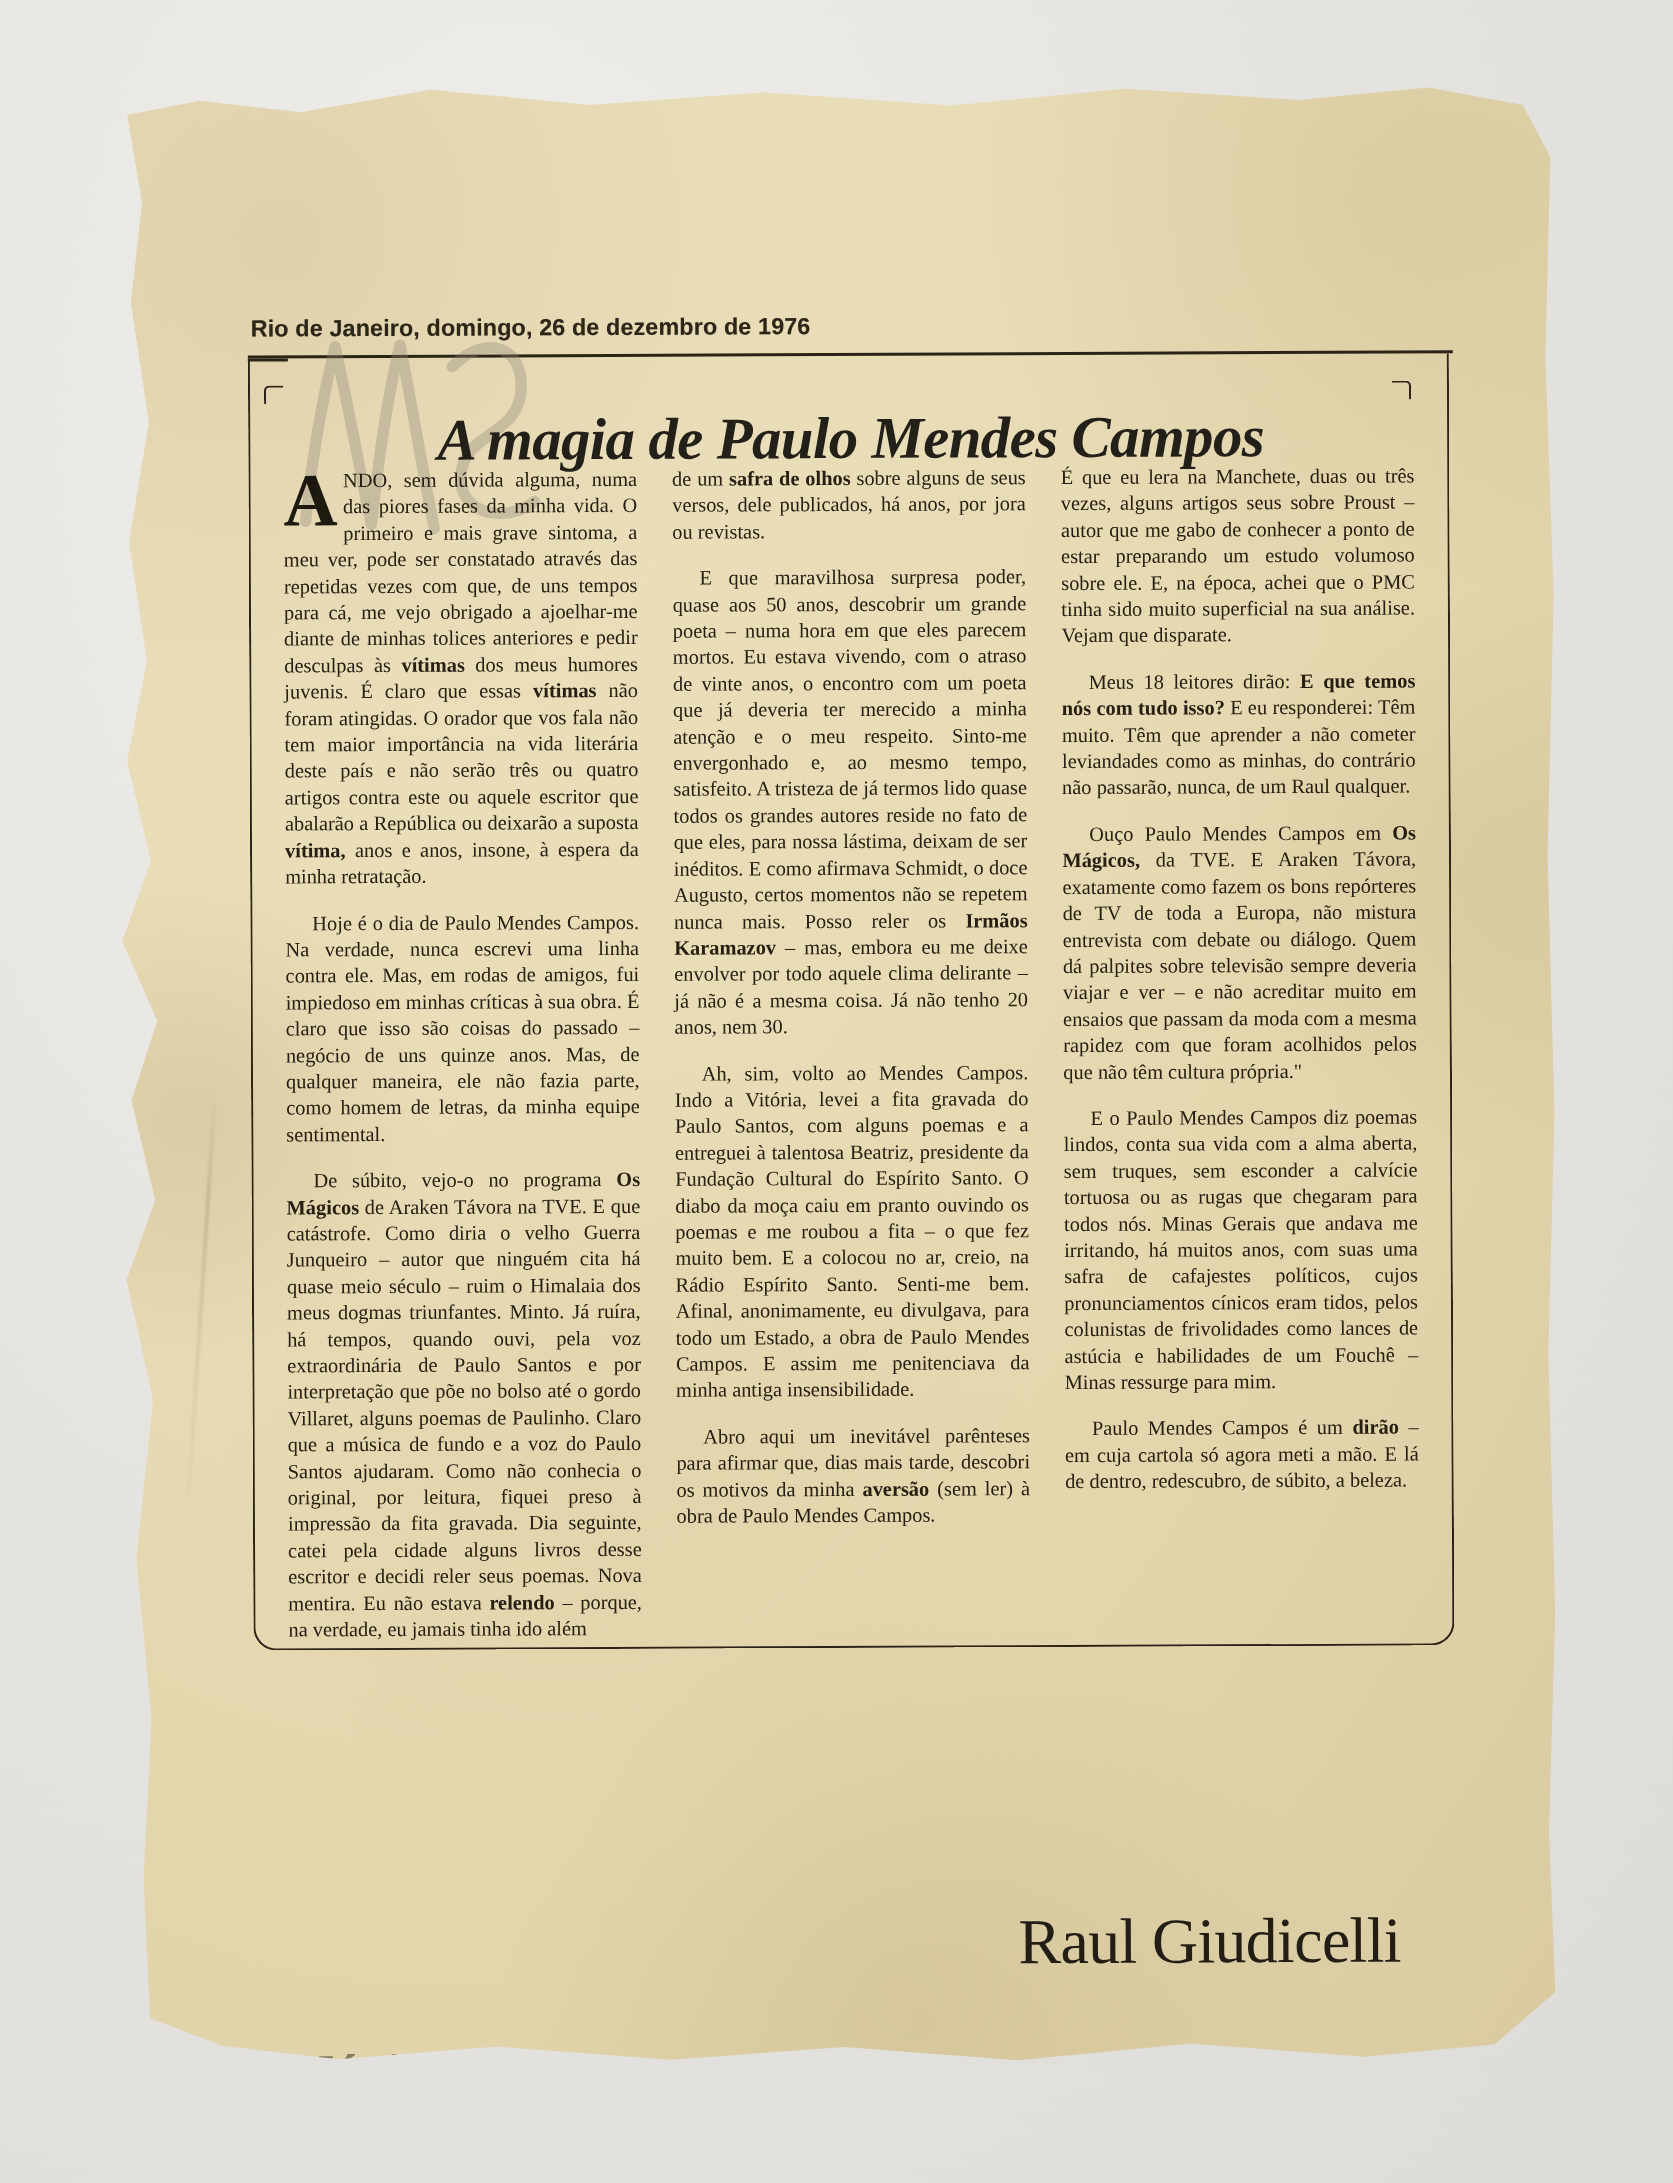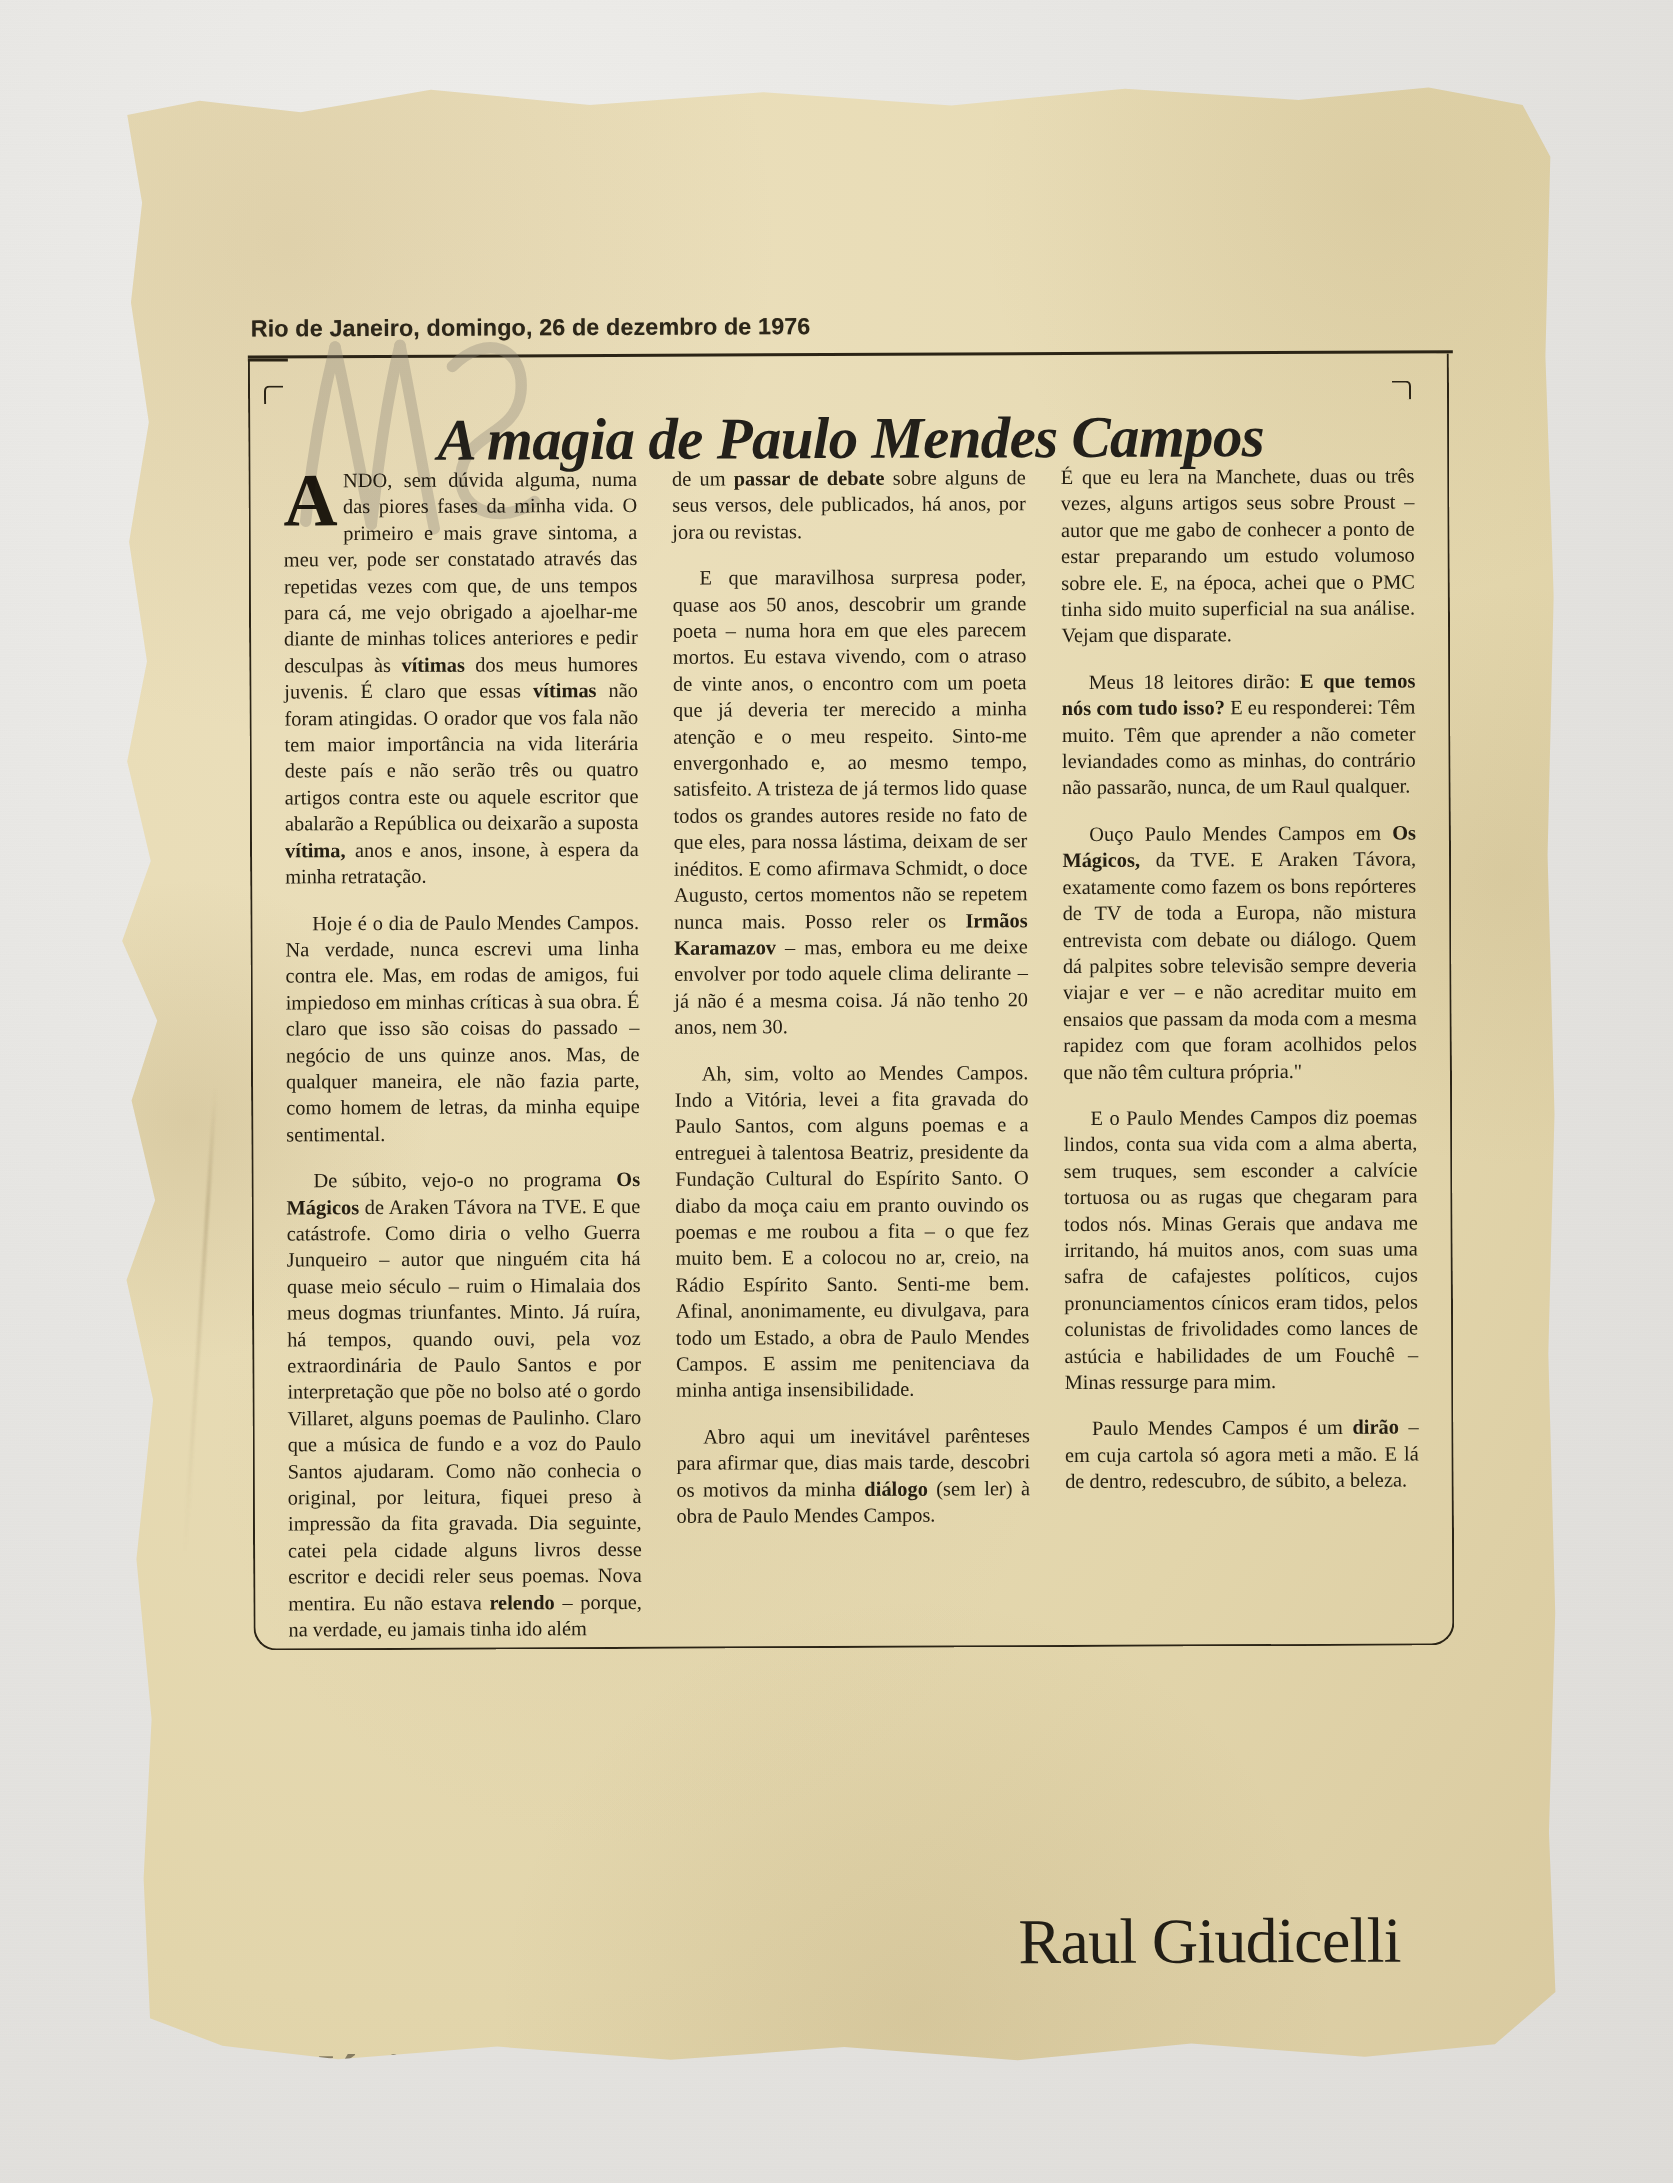--- a/index.html
+++ b/index.html
@@ -186,24 +186,24 @@
 
     <h1 id="headline">A magia de Paulo Mendes Campos</h1>
 
     <div id="columns">
       <div class="col aged">
           <p style="text-indent: 0px;"><span class="dropcap">A</span><span>NDO, sem dúvida alguma, numa das piores fases da minha vida. O primeiro e mais grave sintoma, a meu ver, pode ser constatado através das repetidas vezes com que, de uns tempos para cá, me vejo obrigado a ajoelhar-me diante de minhas tolices anteriores e pedir desculpas às </span><b>vítimas</b><span> dos meus humores juvenis. É claro que essas </span><b>vítimas</b><span> não foram atingidas. O orador que vos fala não tem maior importância na vida literária deste país e não serão três ou quatro artigos contra este ou aquele escritor que abalarão a República ou deixarão a suposta </span><b>vítima,</b><span> anos e anos, insone, à espera da minha retratação.</span></p>
           <p><span>Hoje é o dia de Paulo Mendes Campos. Na verdade, nunca escrevi uma linha contra ele. Mas, em rodas de amigos, fui impiedoso em minhas críticas à sua obra. É claro que isso são coisas do passado – negócio de uns quinze anos. Mas, de qualquer maneira, ele não fazia parte, como homem de letras, da minha equipe sentimental.</span></p>
           <p><span>De súbito, vejo-o no programa </span><b>Os Mágicos</b><span> de Araken Távora na TVE. E que catástrofe. Como diria o velho Guerra Junqueiro – autor que ninguém cita há quase meio século – ruim o Himalaia dos meus dogmas triunfantes. Minto. Já ruíra, há tempos, quando ouvi, pela voz extraordinária de Paulo Santos e por interpretação que põe no bolso até o gordo Villaret, alguns poemas de Paulinho. Claro que a música de fundo e a voz do Paulo Santos ajudaram. Como não conhecia o original, por leitura, fiquei preso à impressão da fita gravada. Dia seguinte, catei pela cidade alguns livros desse escritor e decidi reler seus poemas. Nova mentira. Eu não estava </span><b>relendo</b><span> – porque, na verdade, eu jamais tinha ido além</span></p>
         </div>
       <div class="col aged">
-          <p class="noindent"><span>de um </span><b>passar de debate</b><span> sobre alguns de seus versos, dele publicados, há anos, por jora ou revistas.</span></p>
+          <p class="noindent"><span>de um </span><b>safra de olhos</b><span> sobre alguns de seus versos, dele publicados, há anos, por jora ou revistas.</span></p>
           <p><span>E que maravilhosa surpresa poder, quase aos 50 anos, descobrir um grande poeta – numa hora em que eles parecem mortos. Eu estava vivendo, com o atraso de vinte anos, o encontro com um poeta que já deveria ter merecido a minha atenção e o meu respeito. Sinto-me envergonhado e, ao mesmo tempo, satisfeito. A tristeza de já termos lido quase todos os grandes autores reside no fato de que eles, para nossa lástima, deixam de ser inéditos. E como afirmava Schmidt, o doce Augusto, certos momentos não se repetem nunca mais. Posso reler os </span><b>Irmãos Karamazov</b><span> – mas, embora eu me deixe envolver por todo aquele clima delirante – já não é a mesma coisa. Já não tenho 20 anos, nem 30.</span></p>
           <p><span>Ah, sim, volto ao Mendes Campos. Indo a Vitória, levei a fita gravada do Paulo Santos, com alguns poemas e a entreguei à talentosa Beatriz, presidente da Fundação Cultural do Espírito Santo. O diabo da moça caiu em pranto ouvindo os poemas e me roubou a fita – o que fez muito bem. E a colocou no ar, creio, na Rádio Espírito Santo. Senti-me bem. Afinal, anonimamente, eu divulgava, para todo um Estado, a obra de Paulo Mendes Campos. E assim me penitenciava da minha antiga insensibilidade.</span></p>
-          <p><span>Abro aqui um inevitável parênteses para afirmar que, dias mais tarde, descobri os motivos da minha </span><b>diálogo</b><span> (sem ler) à obra de Paulo Mendes Campos.</span></p>
+          <p><span>Abro aqui um inevitável parênteses para afirmar que, dias mais tarde, descobri os motivos da minha </span><b>aversão</b><span> (sem ler) à obra de Paulo Mendes Campos.</span></p>
         </div>
       <div class="col aged">
           <p class="noindent"><span>É que eu lera na Manchete, duas ou três vezes, alguns artigos seus sobre Proust – autor que me gabo de conhecer a ponto de estar preparando um estudo volumoso sobre ele. E, na época, achei que o PMC tinha sido muito superficial na sua análise. Vejam que disparate.</span></p>
           <p><span>Meus 18 leitores dirão: </span><b>E que temos nós com tudo isso?</b><span> E eu responderei: Têm muito. Têm que aprender a não cometer leviandades como as minhas, do contrário não passarão, nunca, de um Raul qualquer.</span></p>
           <p><span>Ouço Paulo Mendes Campos em </span><b>Os Mágicos,</b><span> da TVE. E Araken Távora, exatamente como fazem os bons repórteres de TV de toda a Europa, não mistura entrevista com debate ou diálogo. Quem dá palpites sobre televisão sempre deveria viajar e ver – e não acreditar muito em ensaios que passam da moda com a mesma rapidez com que foram acolhidos pelos que não têm cultura própria."</span></p>
           <p><span>E o Paulo Mendes Campos diz poemas lindos, conta sua vida com a alma aberta, sem truques, sem esconder a calvície tortuosa ou as rugas que chegaram para todos nós. Minas Gerais que andava me irritando, há muitos anos, com suas uma safra de cafajestes políticos, cujos pronunciamentos cínicos eram tidos, pelos colunistas de frivolidades como lances de astúcia e habilidades de um Fouchê – Minas ressurge para mim.</span></p>
           <p><span>Paulo Mendes Campos é um </span><b>dirão</b><span> – em cuja cartola só agora meti a mão. E lá de dentro, redescubro, de súbito, a beleza.</span></p>
         </div>
     </div>
 

